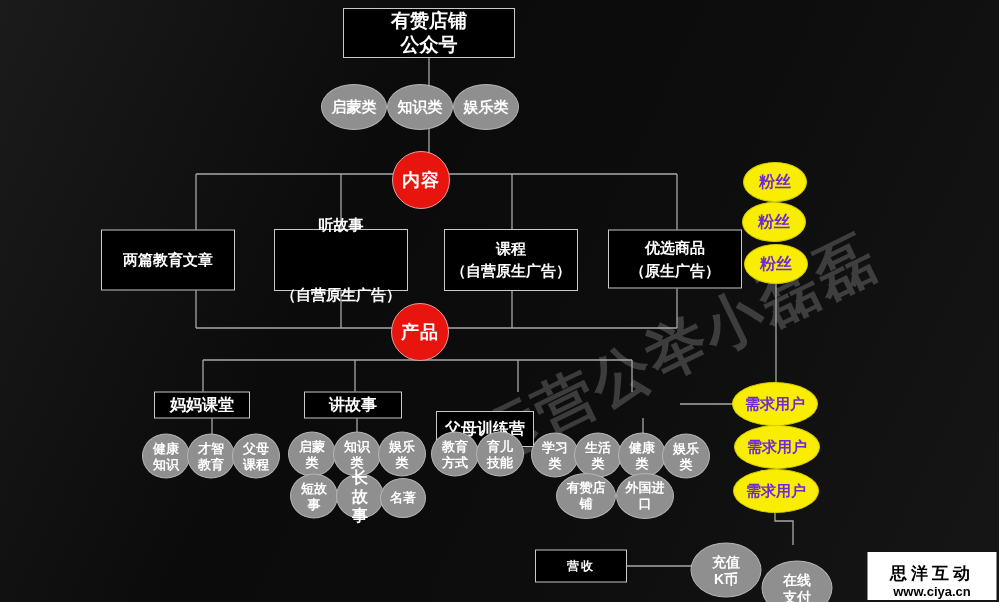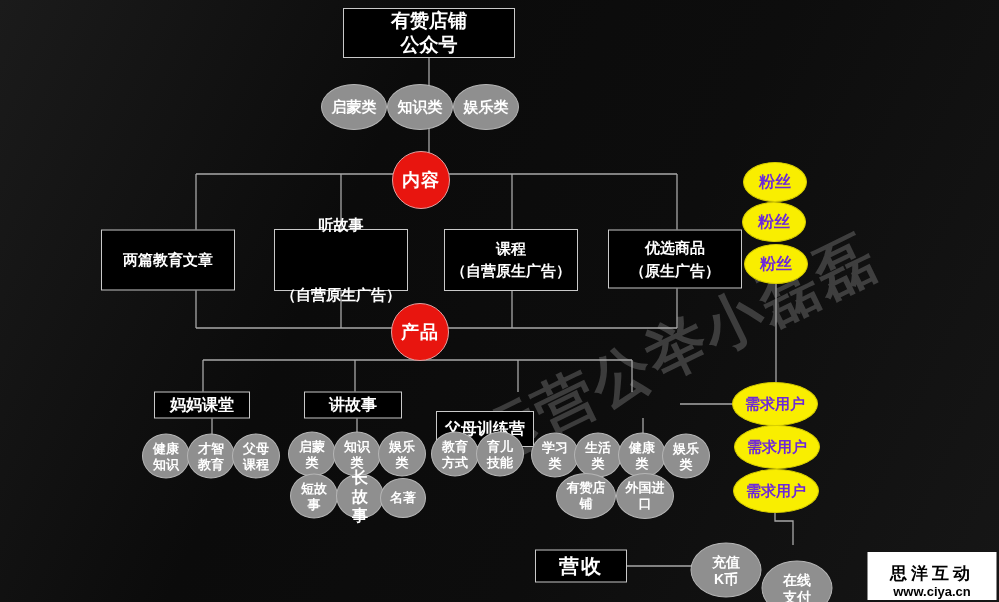--- a/index.html
+++ b/index.html
@@ -161,21 +161,21 @@
   </div>
 
   <div class="node ellipse yellow" style="left:775px;top:182px;width:64px;height:40px;font-size:16px;">粉丝</div>
   <div class="node ellipse yellow" style="left:774px;top:222px;width:64px;height:40px;font-size:16px;">粉丝</div>
   <div class="node ellipse yellow" style="left:776px;top:264px;width:64px;height:40px;font-size:16px;">粉丝</div>
 
   <div class="node ellipse yellow" style="left:775px;top:404px;width:86px;height:44px;font-size:15px;">需求用户</div>
   <div class="node ellipse yellow" style="left:777px;top:447px;width:86px;height:44px;font-size:15px;">需求用户</div>
   <div class="node ellipse yellow" style="left:776px;top:491px;width:86px;height:44px;font-size:15px;">需求用户</div>
 
-  <div class="node rect" style="left:581px;top:566px;width:92px;height:33px;font-size:20px;letter-spacing:2px;">营收</div>
+  <div class="node rect" style="left:581px;top:566px;width:92px;height:33px;font-size:12px;letter-spacing:2px;">营收</div>
   <div class="node ellipse" style="left:726px;top:570px;width:71px;height:55px;font-size:14px;">
     <span class="wk">充值K币</span>
   </div>
   <div class="node ellipse" style="left:797px;top:588px;width:71px;height:55px;font-size:14px;">
     <span class="wk">在线支付</span>
   </div>
 
   <div class="logo" style="left:932px;top:576px;width:129px;height:48px;">
     <span class="name">思洋互动</span>
     <span class="url">www.ciya.cn</span>

